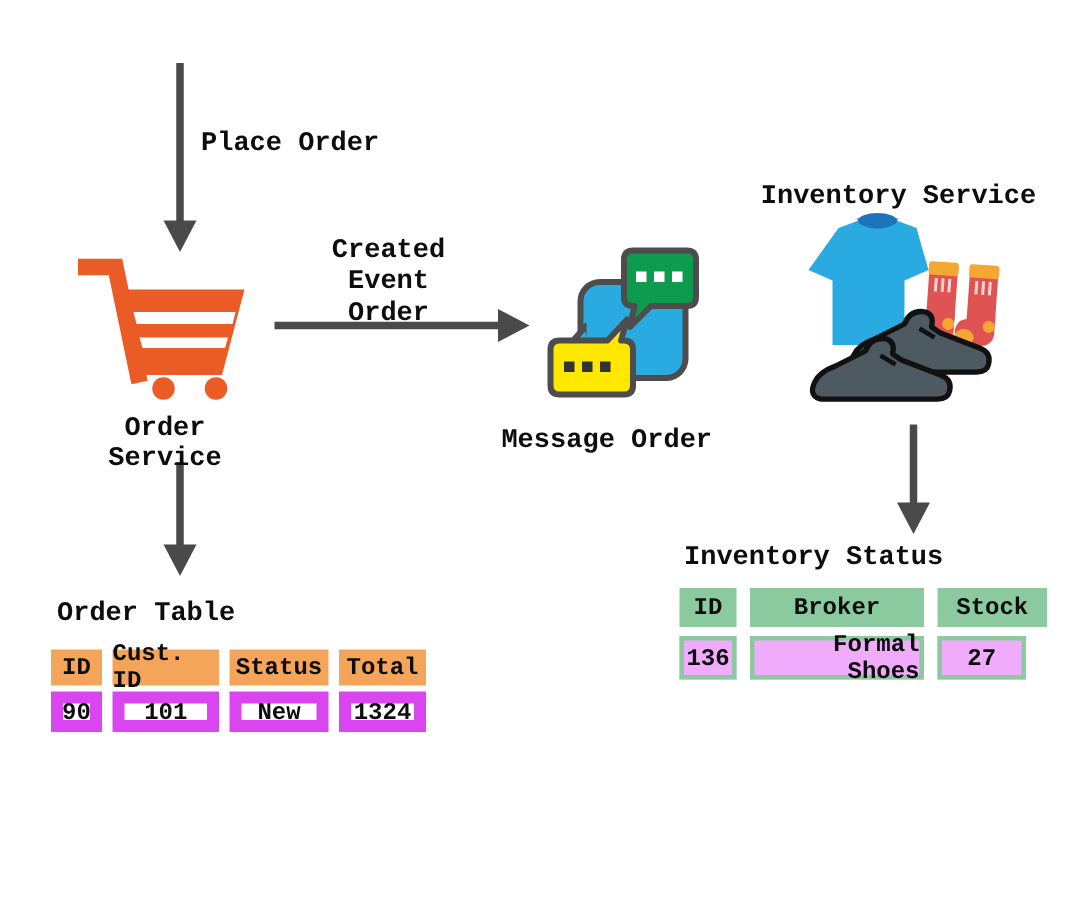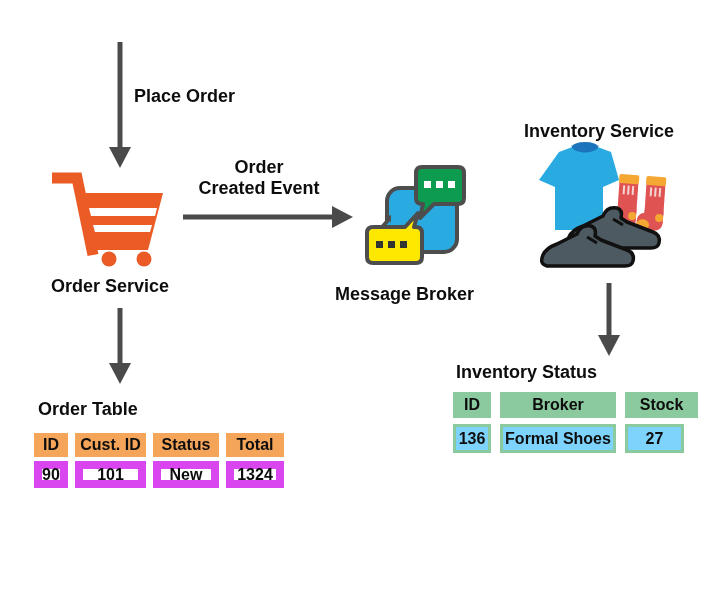--- a/index.html
+++ b/index.html
@@ -1,42 +1,42 @@
 <!DOCTYPE html>
 <html><head>
 <meta charset="utf-8">
 <style>
   * { margin:0; padding:0; box-sizing:border-box; }
   html,body { background:#fff; }
   body { font-family:"Liberation Sans", sans-serif; }
   .canvas {
     position:relative; width:720px; height:600px;
-    background:#fff; overflow:hidden; color:#0d0d0d;
+    background:#fff; overflow:hidden; color:#0d0d0d;font-family:Liberation Mono, monospace;
   }
   .lbl {
     position:absolute; font-weight:bold; font-size:18px;
     color:#0d0d0d; white-space:nowrap;
   }
   .lbl.center { text-align:center; white-space:normal; }
   .arrow-layer { position:absolute; left:0; top:0; }
   .icon { position:absolute; }
   
   .trow { position:absolute; display:flex; }
   .trow .cell {
     display:flex; align-items:center; justify-content:center;
     font-size:16px; font-weight:bold; color:#0d0d0d; flex:0 0 auto;
   }
   .order-head .cell { background:#F5A55A; height:24px; }
   .order-head .cell + .cell { margin-left:7px; }
   .order-data .cell { background:#fff; border:8px solid #d946ef; height:27px; }
   .order-data .cell + .cell { margin-left:7px; }
   .inv-head .cell { background:#8BC99E; height:26px; }
   .inv-head .cell + .cell { margin-left:9px; }
-  .inv-data .cell { background:#7dd3fc; border:3px solid #8BC99E; height:29px; }
-  .inv-data .cell + .cell { margin-left:9px; }
+  .inv-data .cell { background:#f0abfc; border:3px solid #8BC99E; height:29px; }
+  .inv-data .cell + .cell { margin-left:9px;text-align:right; }
 </style>
 </head>
 <body>
 
 <div class="canvas">
 
   <svg class="arrow-layer" width="720" height="600" viewBox="0 0 720 600">
     <g>
       <line x1="120" y1="42" x2="120" y2="150" stroke="#4a4a4a" stroke-width="5"></line>
       <polygon points="120,168 109,147 131,147" fill="#4a4a4a"></polygon>
@@ -51,22 +51,22 @@
     </g>
     <g>
       <line x1="609" y1="283" x2="609" y2="338" stroke="#4a4a4a" stroke-width="5"></line>
       <polygon points="609,356 598,335 620,335" fill="#4a4a4a"></polygon>
     </g>
   </svg>
 
   <div class="lbl" style="left:134px; top:86px;">Place Order</div>
 
   <div class="lbl center" style="left:193px; top:157px; width:132px; line-height:21px;">
+    <div>Created Event</div>
     <div>Order</div>
-    <div>Created Event</div>
   </div>
 
   <svg class="icon" style="left:45px; top:167px;" width="122" height="100" viewBox="0 0 122 100">
     <polyline points="7,11 32,11 48,88" fill="none" stroke="#EA5B25" stroke-width="11"></polyline>
     <polygon points="38,26 118,26 103,83 52,83" fill="#EA5B25"></polygon>
     <polygon points="44,41 112,41 110,49 46,49" fill="#ffffff"></polygon>
     <polygon points="48,58 107,58 105,65 50,65" fill="#ffffff"></polygon>
     <circle cx="64" cy="92" r="7.5" fill="#EA5B25"></circle>
     <circle cx="99" cy="92" r="7.5" fill="#EA5B25"></circle>
   </svg>
@@ -84,21 +84,21 @@
       <rect x="74" y="20" width="7" height="7" fill="#ffffff"></rect>
       <rect x="86" y="20" width="7" height="7" fill="#ffffff"></rect>
     </g>
     <g>
       <path d="M11,66 L43,66 L56,52 L52,66 L54,66 Q60,66 60,72 L60,96 Q60,102 54,102 L11,102 Q5,102 5,96 L5,72 Q5,66 11,66 Z" fill="#FFE800" stroke="#4d4d4d" stroke-width="4" stroke-linejoin="round"></path>
       <rect x="14" y="80" width="7" height="7" fill="#333333"></rect>
       <rect x="26" y="80" width="7" height="7" fill="#333333"></rect>
       <rect x="38" y="80" width="7" height="7" fill="#333333"></rect>
     </g>
   </svg>
-  <div class="lbl center" style="left:332px; top:284px; width:145px;">Message Broker</div>
+  <div class="lbl center" style="left:332px; top:284px; width:145px;">Message Order</div>
 
   <div class="lbl center" style="left:505px; top:121px; width:188px;">Inventory Service</div>
   <svg class="icon" style="left:533px; top:142px;" width="148" height="128" viewBox="0 0 148 128">
     <g>
       <path d="M26,10 L42,4 Q52,16 62,4 L78,10 L86,38 L70,45 L70,88 L22,88 L22,45 L6,38 Z" fill="#29ABE2"></path>
       <path d="M38,3 C42,13 62,13 66,3 C58,9 46,9 38,3 Z" fill="#1C75BC"></path>
       <ellipse cx="52" cy="5" rx="13" ry="5" fill="#1C75BC"></ellipse>
     </g>
     <g>
       <g transform="translate(87,32) rotate(4)">

